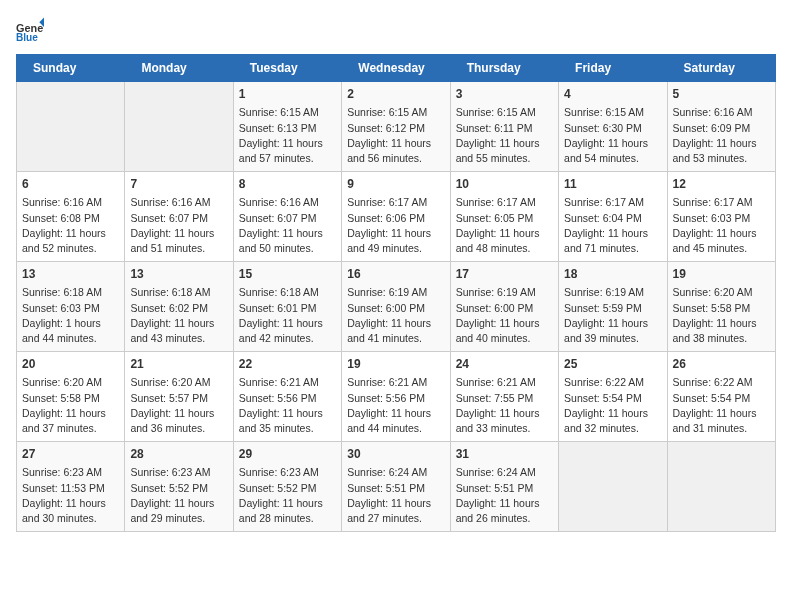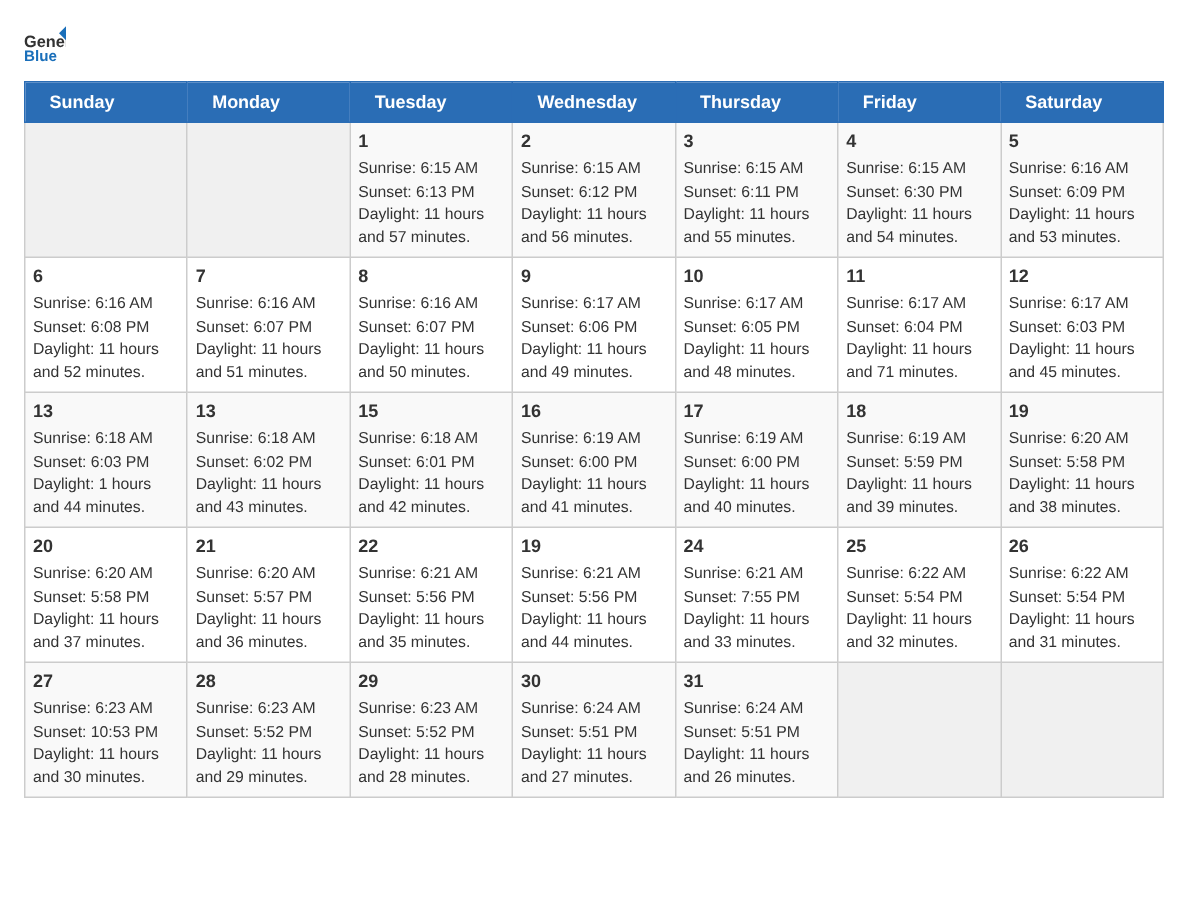--- a/index.html
+++ b/index.html
@@ -143,21 +143,21 @@
       <tr>
         <td><span class="day-num">20</span><span>Sunrise: 6:20 AM</span><br><span>Sunset: 5:58 PM</span><br><span>Daylight: 11 hours and 37 minutes.</span></td>
         <td><span class="day-num">21</span><span>Sunrise: 6:20 AM</span><br><span>Sunset: 5:57 PM</span><br><span>Daylight: 11 hours and 36 minutes.</span></td>
         <td><span class="day-num">22</span><span>Sunrise: 6:21 AM</span><br><span>Sunset: 5:56 PM</span><br><span>Daylight: 11 hours and 35 minutes.</span></td>
         <td><span class="day-num">19</span><span>Sunrise: 6:21 AM</span><br><span>Sunset: 5:56 PM</span><br><span>Daylight: 11 hours and 44 minutes.</span></td>
         <td><span class="day-num">24</span><span>Sunrise: 6:21 AM</span><br><span>Sunset: 7:55 PM</span><br><span>Daylight: 11 hours and 33 minutes.</span></td>
         <td><span class="day-num">25</span><span>Sunrise: 6:22 AM</span><br><span>Sunset: 5:54 PM</span><br><span>Daylight: 11 hours and 32 minutes.</span></td>
         <td><span class="day-num">26</span><span>Sunrise: 6:22 AM</span><br><span>Sunset: 5:54 PM</span><br><span>Daylight: 11 hours and 31 minutes.</span></td>
       </tr>
       <tr>
-        <td><span class="day-num">27</span><span>Sunrise: 6:23 AM</span><br><span>Sunset: 10:53 PM</span><br><span>Daylight: 11 hours and 30 minutes.</span></td>
+        <td><span class="day-num">27</span><span>Sunrise: 6:23 AM</span><br><span>Sunset: 11:53 PM</span><br><span>Daylight: 11 hours and 30 minutes.</span></td>
         <td><span class="day-num">28</span><span>Sunrise: 6:23 AM</span><br><span>Sunset: 5:52 PM</span><br><span>Daylight: 11 hours and 29 minutes.</span></td>
         <td><span class="day-num">29</span><span>Sunrise: 6:23 AM</span><br><span>Sunset: 5:52 PM</span><br><span>Daylight: 11 hours and 28 minutes.</span></td>
         <td><span class="day-num">30</span><span>Sunrise: 6:24 AM</span><br><span>Sunset: 5:51 PM</span><br><span>Daylight: 11 hours and 27 minutes.</span></td>
         <td><span class="day-num">31</span><span>Sunrise: 6:24 AM</span><br><span>Sunset: 5:51 PM</span><br><span>Daylight: 11 hours and 26 minutes.</span></td>
         <td class="empty-cell"></td>
         <td class="empty-cell"></td>
       </tr>
     </tbody>
 </table>
 

